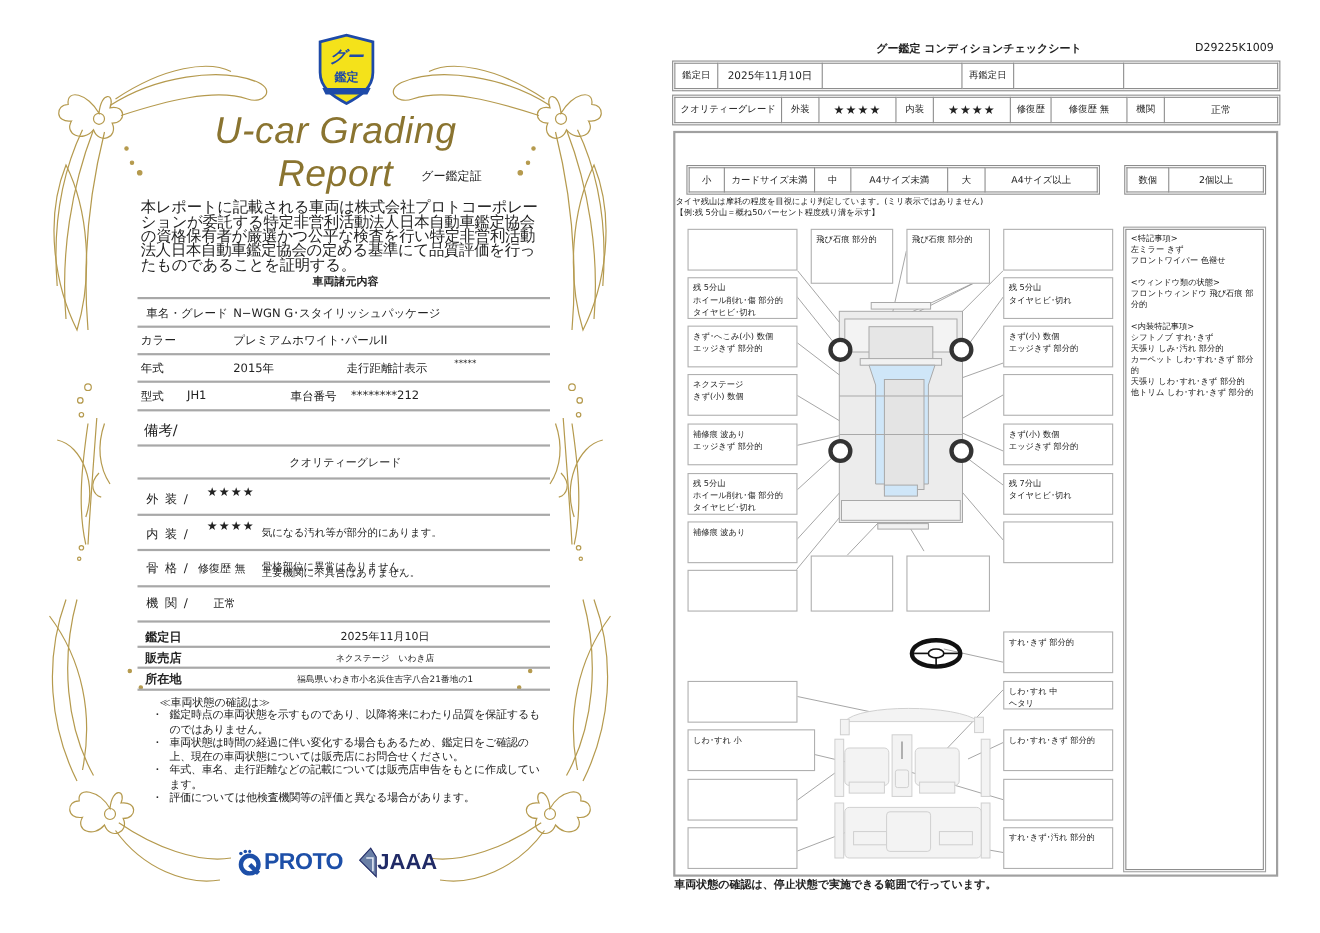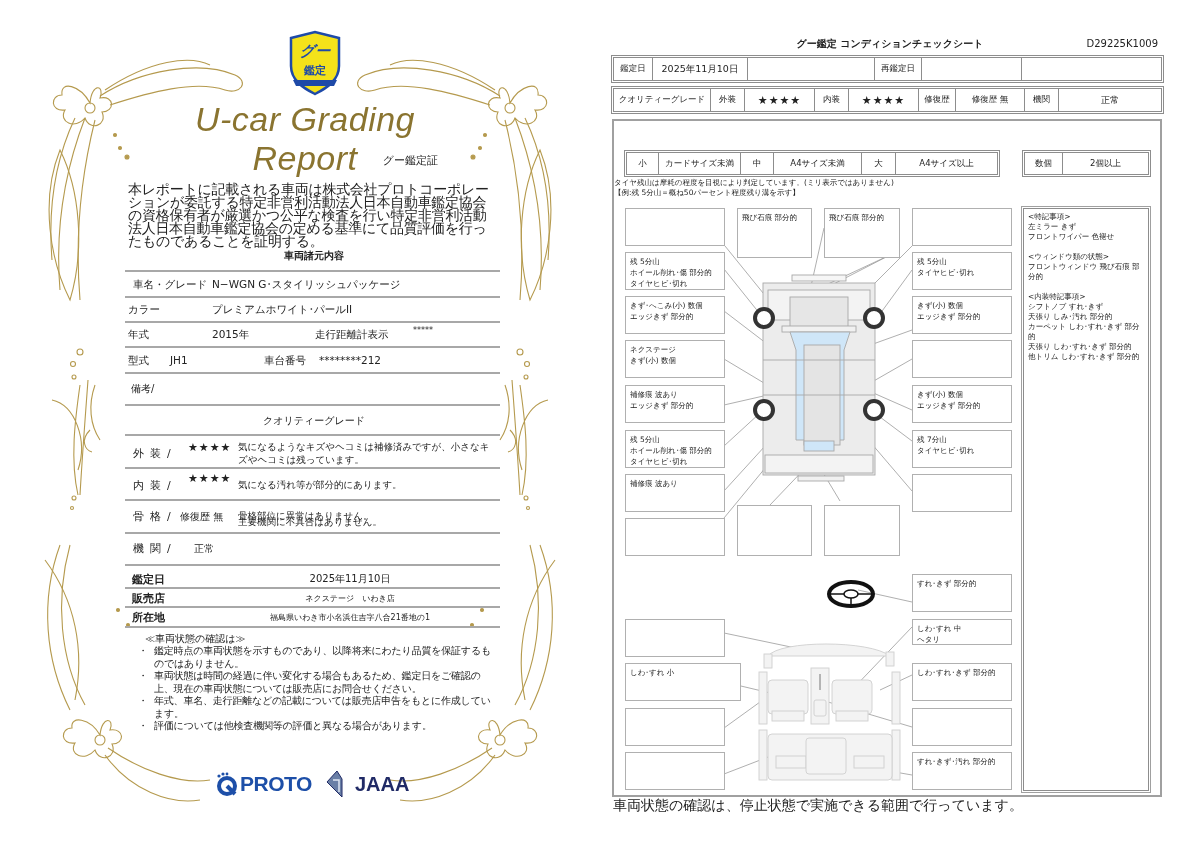--- a/index.html
+++ b/index.html
@@ -33,21 +33,21 @@
   .info-val { position: absolute; left: 200px; width: 300px; text-align: center; white-space: nowrap; }
 
   #notes-head { left: 145px; top: 632px; font-family: "DejaVu Serif", "Liberation Serif", serif; font-size: 10px; color: #222; }
   #notes-list { left: 140px; top: 645px; width: 360px; list-style: none;
     font-family: "DejaVu Serif", "Liberation Serif", serif; font-size: 10px; line-height: 12.5px; color: #222; }
   #notes-list li { position: relative; padding-left: 14px; letter-spacing: -0.2px; }
   #notes-list li::before { content: "・"; position: absolute; left: -2px; top: 0; }
 
   #logo-proto { left: 216px; top: 772px; display: flex; align-items: center; gap: 2px; }
   #logo-proto .txt { font-family: "Liberation Sans", sans-serif; font-weight: bold; font-size: 21px; color: #1d4fa8; letter-spacing: -0.5px; }
-  #logo-jaaa { left: 325px; top: 770px; display: flex; align-items: center; gap: 12px; }
+  #logo-jaaa { left: 325px; top: 770px; display: flex; align-items: center; gap: 0; }
   #logo-jaaa .txt { font-family: "Liberation Sans", sans-serif; font-weight: bold; font-size: 20px; color: #202a66; }
 
   
   #sheet { position: absolute; left: 600px; top: 0; width: 600px; height: 848px; }
   #sheet-title { left: 150px; top: 37px; width: 280px; text-align: center; font-size: 10px; font-weight: bold; }
   #sheet-code { left: 470px; top: 38px; width: 88px; text-align: right; font-size: 10px; }
 
   table.grid { position: absolute; border-collapse: collapse; font-size: 9.5px; }
   table.grid td { border: 1px solid #8d8d8d; text-align: center; vertical-align: middle; white-space: nowrap; }
   .outline2 { outline: 1px solid #8d8d8d; outline-offset: 1px; }
@@ -58,21 +58,21 @@
 
   #tire-note { left: 14px; top: 178px; width: 420px; font-size: 7.5px; line-height: 10px; }
 
   .box { position: absolute; border: 1px solid #b0b0b0; background: #fff; font-size: 7.5px; line-height: 11px;
     padding: 3px 4px; white-space: pre-line; color: #222; }
 
   #notes-box { left: 423px; top: 208px; width: 126px; height: 583px; border: 1px solid #8d8d8d;
     outline: 1px solid #a0a0a0; outline-offset: 1px; padding: 3px 4px; font-size: 7.5px; line-height: 10px; }
   #notes-box .grp { margin-bottom: 10px; }
 
-  #footer-note { left: 13px; top: 797px; font-size: 14px; font-weight: normal; }
+  #footer-note { left: 13px; top: 797px; font-size: 10px; font-weight: bold; }
 
   svg { overflow: visible; }
 </style>
 </head>
 <body>
 
 <section id="cert">
 
   <svg id="cert-deco" viewBox="0 0 600 848" fill="none" stroke="#b59a4e" stroke-width="1.1">
 
@@ -168,29 +168,28 @@
   <span class="spec-text" style="left:315px;top:328px">走行距離計表示</span>
   <span class="spec-text" style="left:413px;top:326px;font-size:8px">*****</span>
   <div class="rule" style="top:346px"></div>
 
   <span class="spec-text" style="left:128px;top:354px">型式</span>
   <span class="spec-text" style="left:170px;top:354px">JH1</span>
   <span class="spec-text" style="left:264px;top:354px">車台番号</span>
   <span class="spec-text" style="left:319px;top:354px">********212</span>
   <div class="rule" style="top:372px"></div>
 
-  <span class="spec-text" style="left:131px;top:382px;font-size:10px">備考/</span>
+  <span class="spec-text" style="left:131px;top:382px;font-size:13px">備考/</span>
   <div class="rule" style="top:404px"></div>
 
   <div class="sec-title" style="top:414px;font-weight:normal">クオリティーグレード</div>
   <div class="rule" style="top:434px"></div>
 
   <span class="qg-label" style="top:446px">外装/</span>
   <span class="qg-val stars" style="left:188px;top:441px">★★★★</span>
-  <p class="qg-desc" style="top:441px">気になるようなキズやヘコミは補修済みですが、小さなキズやヘコミは残っています。</p>
   <div class="rule" style="top:467px"></div>
 
   <span class="qg-label" style="top:478px">内装/</span>
   <span class="qg-val stars" style="left:188px;top:472px">★★★★</span>
   <p class="qg-desc" style="top:479px">気になる汚れ等が部分的にあります。</p>
   <div class="rule" style="top:499px"></div>
 
   <span class="qg-label" style="top:509px">骨格/</span>
   <span class="qg-val" style="left:180px;top:510px">修復歴 無</span>
   <p class="qg-desc" style="top:510px">骨格部位に異常はありません。</p>

